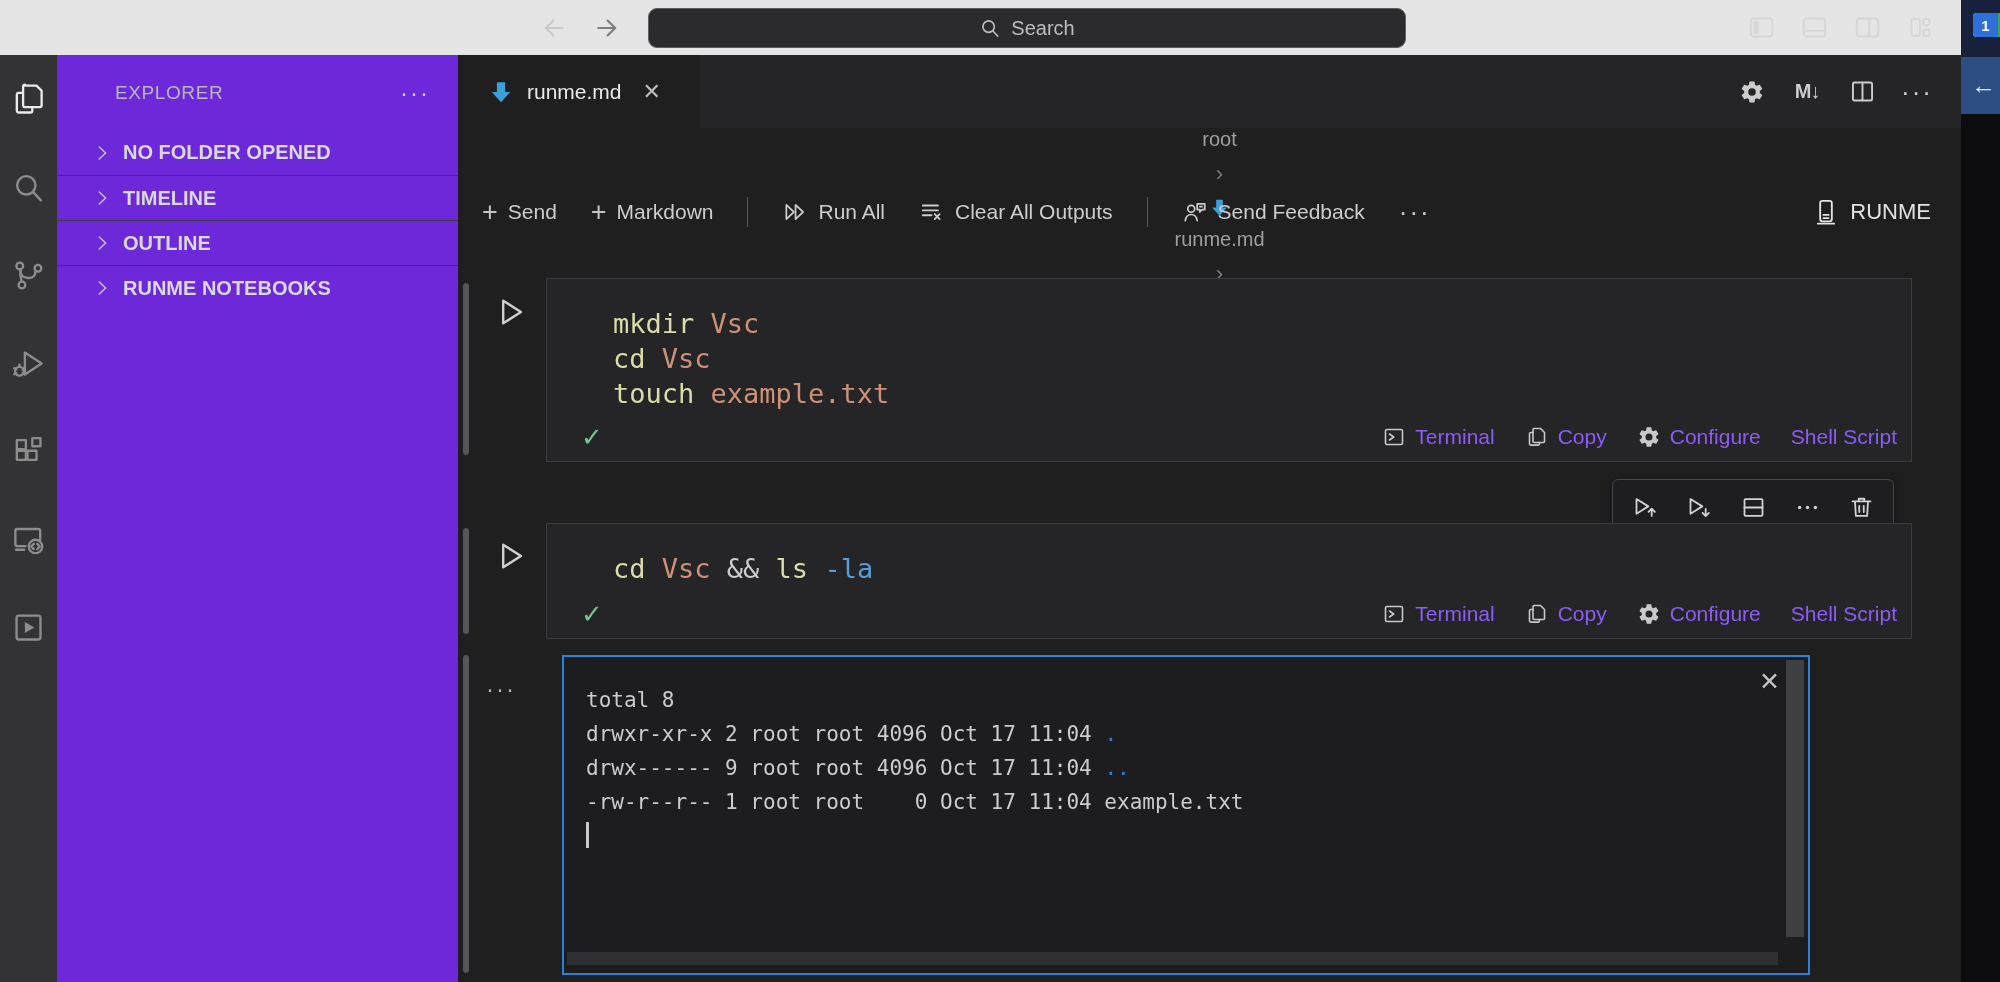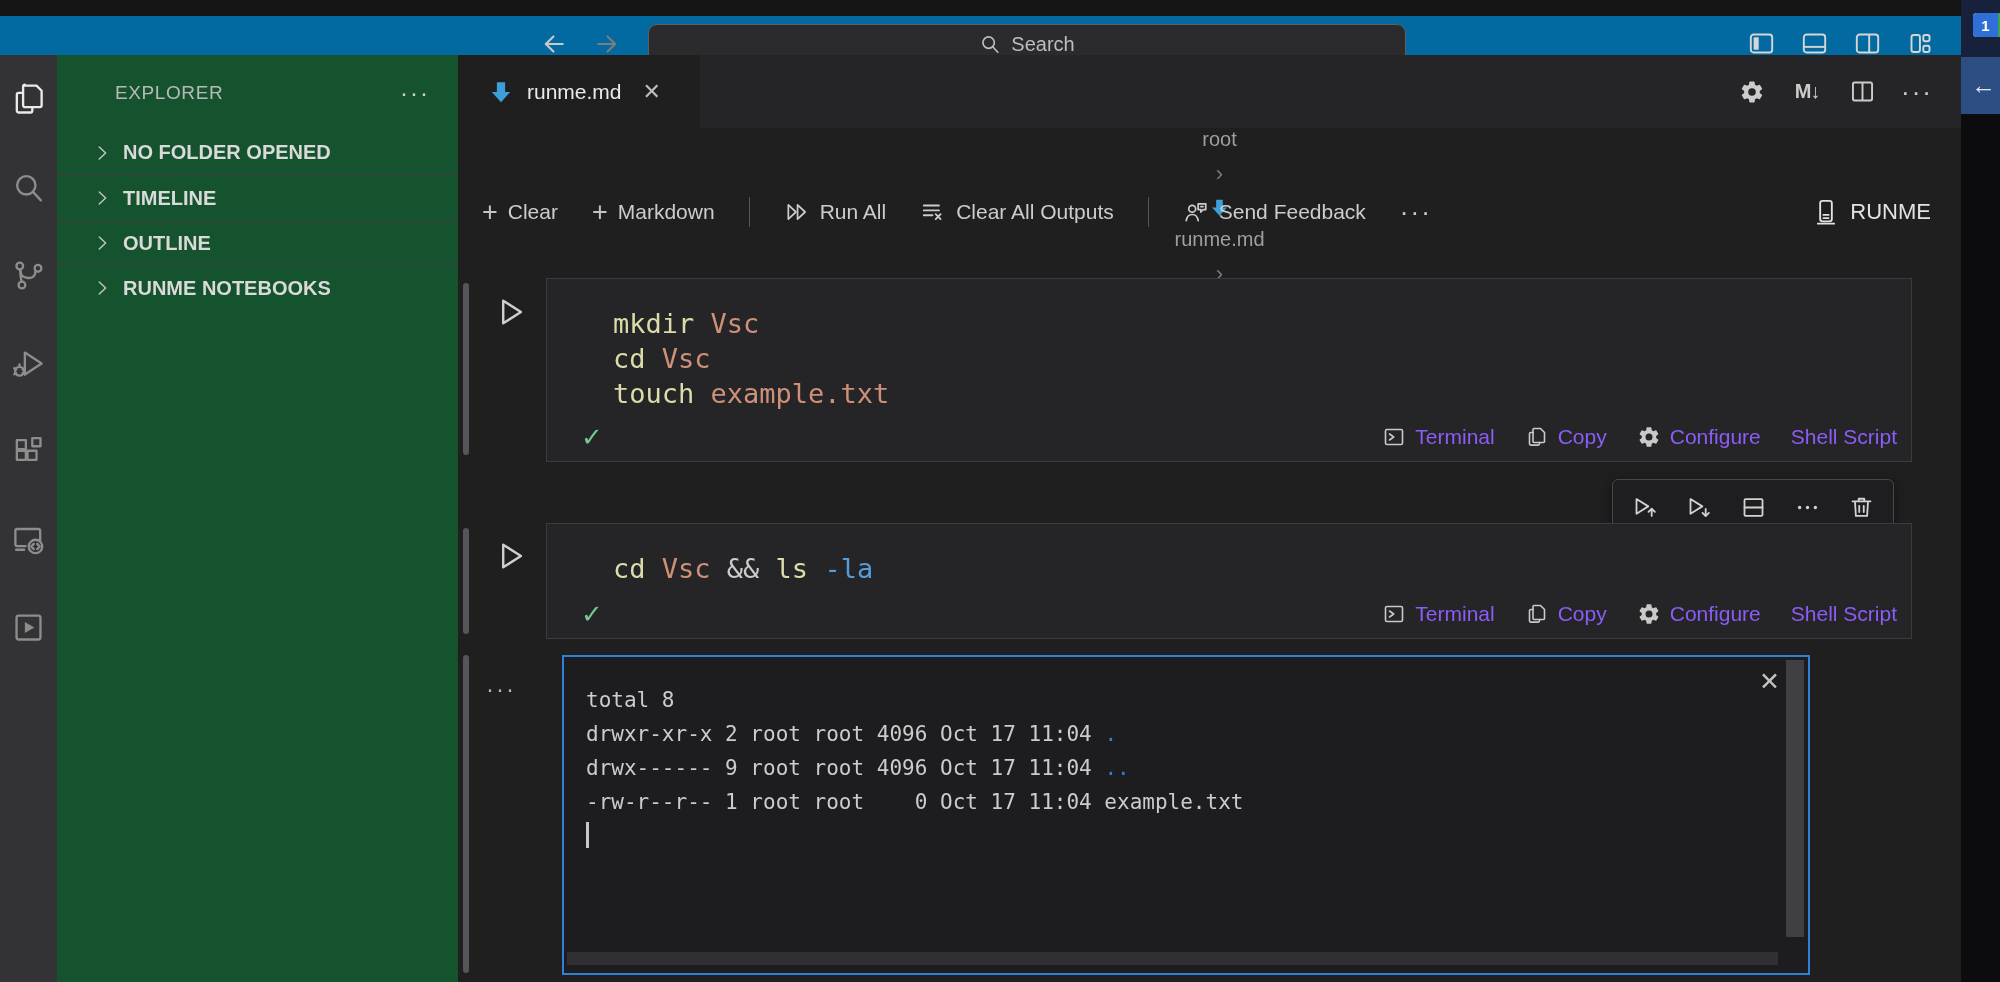--- a/index.html
+++ b/index.html
@@ -1,38 +1,38 @@
 <!DOCTYPE html>
 <html><head>
 <meta charset="utf-8">
 <style>
   * { margin:0; padding:0; box-sizing:border-box; }
   html,body { width:2000px; height:982px; overflow:hidden; background:#141414; }
   body { font-family:"Liberation Sans", sans-serif; position:relative; color:#cccccc; }
   svg { display:block; }
 
   
-  .titlebar { position:absolute; left:0; top:16px; width:1961px; height:55px; background:#0369a1; }
+  .titlebar { position:absolute; left:0; top:0; width:1961px; height:55px; background:#e5e5e5; }
   .nav-arrow { position:absolute; top:14px; width:28px; height:28px; color:#c9c9c9; }
   .nav-arrow.back { left:540px; }
   .nav-arrow.fwd  { left:593px; color:#7d7d7d; }
   .searchbox { position:absolute; left:648px; top:8px; width:758px; height:40px;
     background:#2b2b2d; border:1px solid #5f5f63; border-radius:9px;
     display:flex; align-items:center; justify-content:center; gap:10px; color:#bdbdbd; font-size:20px; }
   .layout-controls { position:absolute; right:27px; top:0; height:55px; display:flex; align-items:center; gap:26px; }
   .layout-controls .lc { width:27px; height:27px; color:#d6d6d6; }
 
   
   .activitybar { position:absolute; left:0; top:55px; width:57px; height:927px; background:#333336; }
   .ab-item { width:57px; height:88px; display:flex; align-items:center; justify-content:center; color:#8d8d8d; }
   .ab-item.active { color:#eaeaea; }
   .ab-item svg { width:35px; height:35px; }
 
   
-  .sidebar { position:absolute; left:57px; top:55px; width:401px; height:927px; background:#14532d; }
+  .sidebar { position:absolute; left:57px; top:55px; width:401px; height:927px; background:#6d28d9; }
   .sidebar-header { height:75px; display:flex; align-items:center; justify-content:space-between;
     padding:0 28px 0 58px; color:#b9b9b9; font-size:19px; letter-spacing:.6px; }
   .sidebar-header .more { color:#cfcfcf; font-size:24px; letter-spacing:2px; }
   .section-row { height:45px; display:flex; align-items:center; gap:10px; padding-left:34px;
     font-size:20px; font-weight:bold; color:#dadada; }
   .section-row + .section-row { border-top:1px solid #3c3c3f; }
   .section-row svg { width:22px; height:22px; color:#c5c5c5; }
 
   
   .editor { position:absolute; left:458px; top:55px; width:1503px; height:927px; background:#1f1f1f;padding-left:44px; }
@@ -293,21 +293,21 @@
     </span>
     <span>runme.md</span>
     <span class="sep">›</span>
     <span class="prompt" id="bc-prompt" style="color: rgb(143, 198, 82);">$</span>
     <span>cd Vsc &amp;&amp; ls -la</span>
   </div>
 
   <div class="nb-toolbar">
     <div class="tb-item">
       <span class="plus">+</span>
-      <span>Clear</span>
+      <span>Send</span>
     </div>
     <div class="tb-item">
       <span class="plus">+</span>
       <span>Markdown</span>
     </div>
     <div class="tb-sep"></div>
     <div class="tb-item">
       <span>
         <svg width="26" height="26" viewBox="0 0 24 24" fill="none" stroke="currentColor" stroke-width="1.6" stroke-linejoin="round">
             <path d="M4 5.5 11 12l-7 6.5z"></path>

